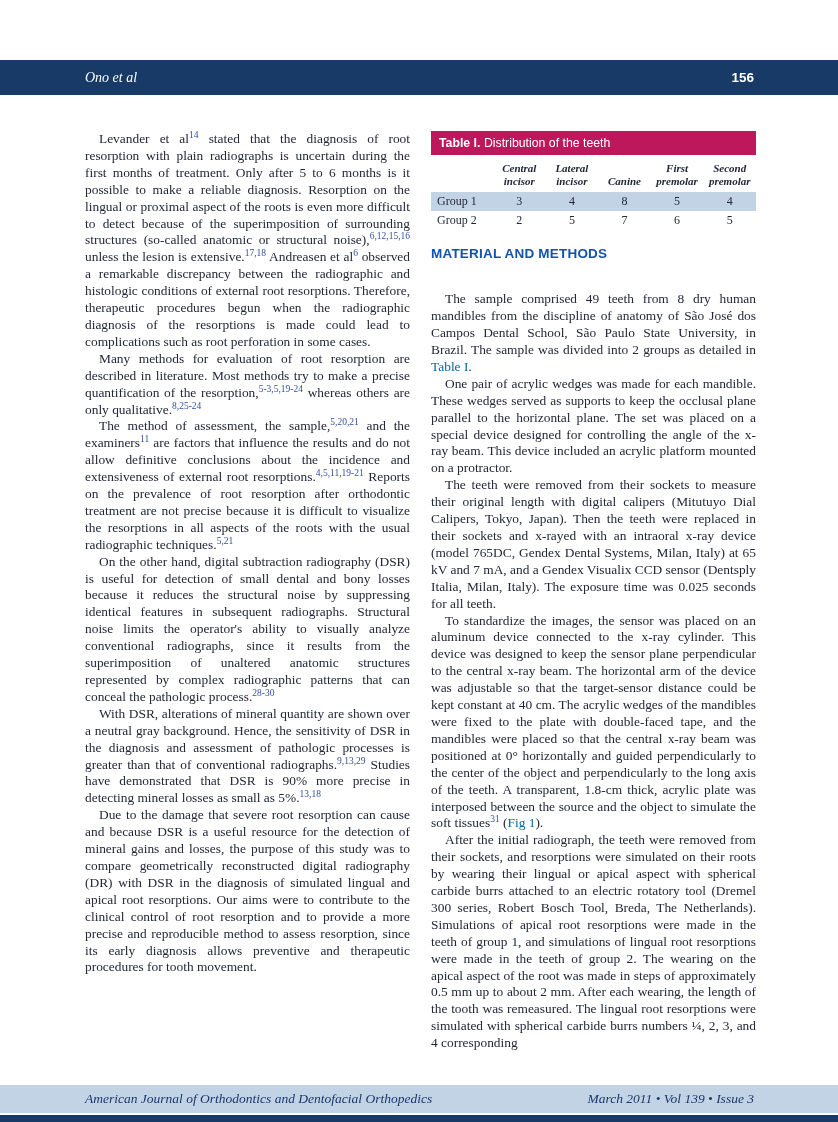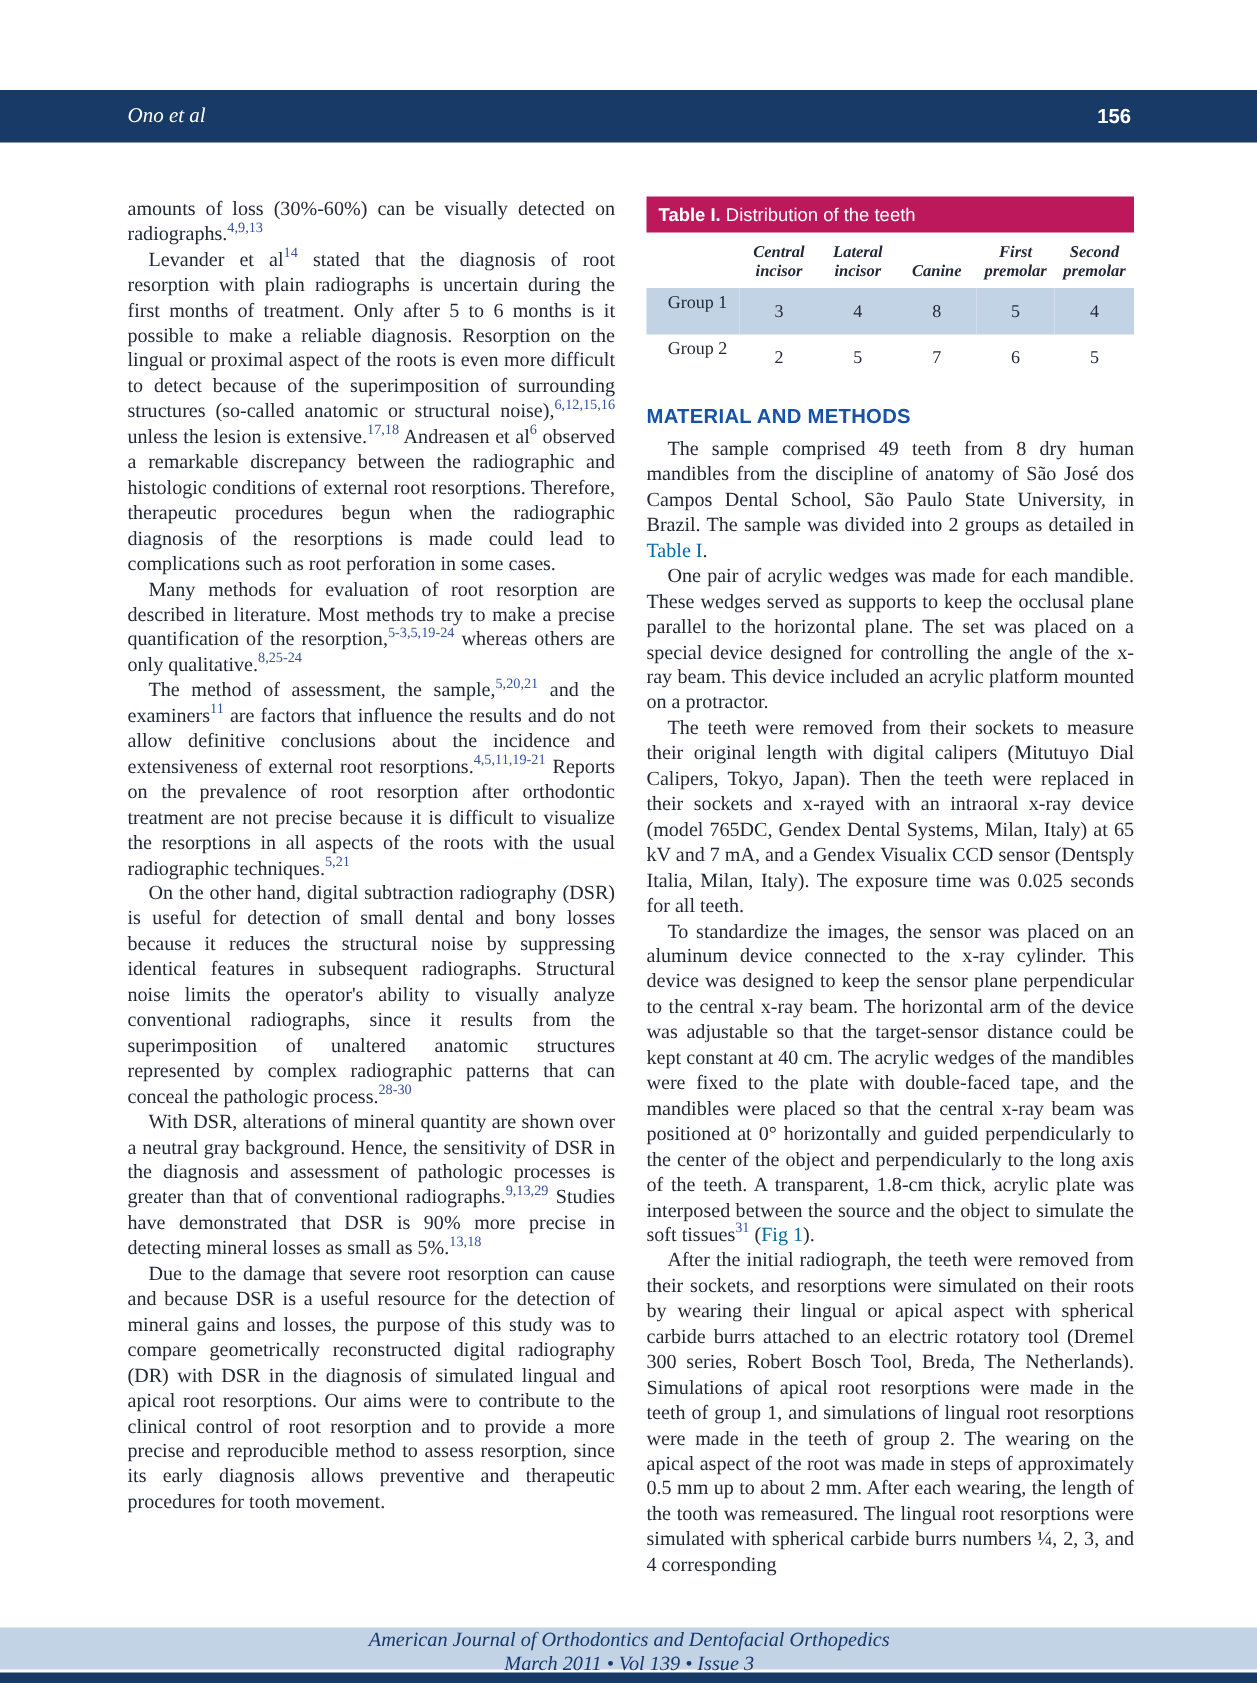--- a/index.html
+++ b/index.html
@@ -38,55 +38,54 @@
   }
   .table-caption .tlabel { font-weight:bold; }
   table.datatable { width:100%; border-collapse:collapse; table-layout:fixed; }
   table.datatable th, table.datatable td { font-size:11.6px; color:#232838; }
   table.datatable thead th {
     font-style:italic; font-weight:bold; font-size:11px; line-height:12.8px;
     vertical-align:bottom; text-align:center; padding:7px 1px 4px 1px;margin-top:26px;
   }
   table.datatable thead th.corner { width:62px; }
   table.datatable tbody th {
-    text-align:center; font-weight:normal; padding:1px 0 13px 6px; font-size:12px;margin-left:20px;
+    text-align:left; font-weight:normal; padding:1px 0 1px 6px; font-size:12px;margin-left:20px;
   }
   table.datatable tbody td { text-align:center; padding:1px 1px; font-size:12px; }
   tr.highlight { background:#c3d3e6; }
 
   
   .section-heading {
     font-family:"Liberation Sans", sans-serif; font-weight:bold;
     color:#1552a8; font-size:13.5px; letter-spacing:0.2px;
-    margin:3px 0 4px 0; text-align:left;
+    margin:3px 0 28px 0; text-align:left;
   }
 
   
   .footer-band {
     position:absolute; left:0; top:1085px; width:838px; height:28px;
     background:#c3d3e6; color:#17386b;
     display:flex; align-items:center; justify-content:space-between;
-    padding:0 84px 0 85px; font-style:italic; font-size:13.5px;flex-direction:column;
+    padding:0 84px 0 85px; font-style:italic; font-size:13.5px;
   }
   .bottom-bar { position:absolute; left:0; top:1115px; width:838px; height:7px; background:#173a66; }
 </style>
 </head>
 <body>
 
 <div class="page">
 
   <div class="header-bar">
     <span class="running-head">Ono et al</span>
     <span class="page-number">156</span>
   </div>
 
   <div class="columns">
 
     <div class="col">
-        <p class="para"><span>amounts of loss (30%-60%) can be visually detected on radiographs.</span><sup class="ref">4,9,13</sup></p>
         <p class="para indent"><span>Levander et al</span><sup class="ref">14</sup><span> stated that the diagnosis of root resorption with plain radiographs is uncertain during the first months of treatment. Only after 5 to 6 months is it possible to make a reliable diagnosis. Resorption on the lingual or proximal aspect of the roots is even more difficult to detect because of the superimposition of surrounding structures (so-called anatomic or structural noise),</span><sup class="ref">6,12,15,16</sup><span> unless the lesion is extensive.</span><sup class="ref">17,18</sup><span> Andreasen et al</span><sup class="ref">6</sup><span> observed a remarkable discrepancy between the radiographic and histologic conditions of external root resorptions. Therefore, therapeutic procedures begun when the radiographic diagnosis of the resorptions is made could lead to complications such as root perforation in some cases.</span></p>
         <p class="para indent"><span>Many methods for evaluation of root resorption are described in literature. Most methods try to make a precise quantification of the resorption,</span><sup class="ref">5-3,5,19-24</sup><span> whereas others are only qualitative.</span><sup class="ref">8,25-24</sup></p>
         <p class="para indent"><span>The method of assessment, the sample,</span><sup class="ref">5,20,21</sup><span> and the examiners</span><sup class="ref">11</sup><span> are factors that influence the results and do not allow definitive conclusions about the incidence and extensiveness of external root resorptions.</span><sup class="ref">4,5,11,19-21</sup><span> Reports on the prevalence of root resorption after orthodontic treatment are not precise because it is difficult to visualize the resorptions in all aspects of the roots with the usual radiographic techniques.</span><sup class="ref">5,21</sup></p>
         <p class="para indent"><span>On the other hand, digital subtraction radiography (DSR) is useful for detection of small dental and bony losses because it reduces the structural noise by suppressing identical features in subsequent radiographs. Structural noise limits the operator's ability to visually analyze conventional radiographs, since it results from the superimposition of unaltered anatomic structures represented by complex radiographic patterns that can conceal the pathologic process.</span><sup class="ref">28-30</sup></p>
         <p class="para indent"><span>With DSR, alterations of mineral quantity are shown over a neutral gray background. Hence, the sensitivity of DSR in the diagnosis and assessment of pathologic processes is greater than that of conventional radiographs.</span><sup class="ref">9,13,29</sup><span> Studies have demonstrated that DSR is 90% more precise in detecting mineral losses as small as 5%.</span><sup class="ref">13,18</sup></p>
         <p class="para indent"><span>Due to the damage that severe root resorption can cause and because DSR is a useful resource for the detection of mineral gains and losses, the purpose of this study was to compare geometrically reconstructed digital radiography (DR) with DSR in the diagnosis of simulated lingual and apical root resorptions. Our aims were to contribute to the clinical control of root resorption and to provide a more precise and reproducible method to assess resorption, since its early diagnosis allows preventive and therapeutic procedures for tooth movement.</span></p>
       </div>
 
     <div class="col">
       <div class="tablebox">

